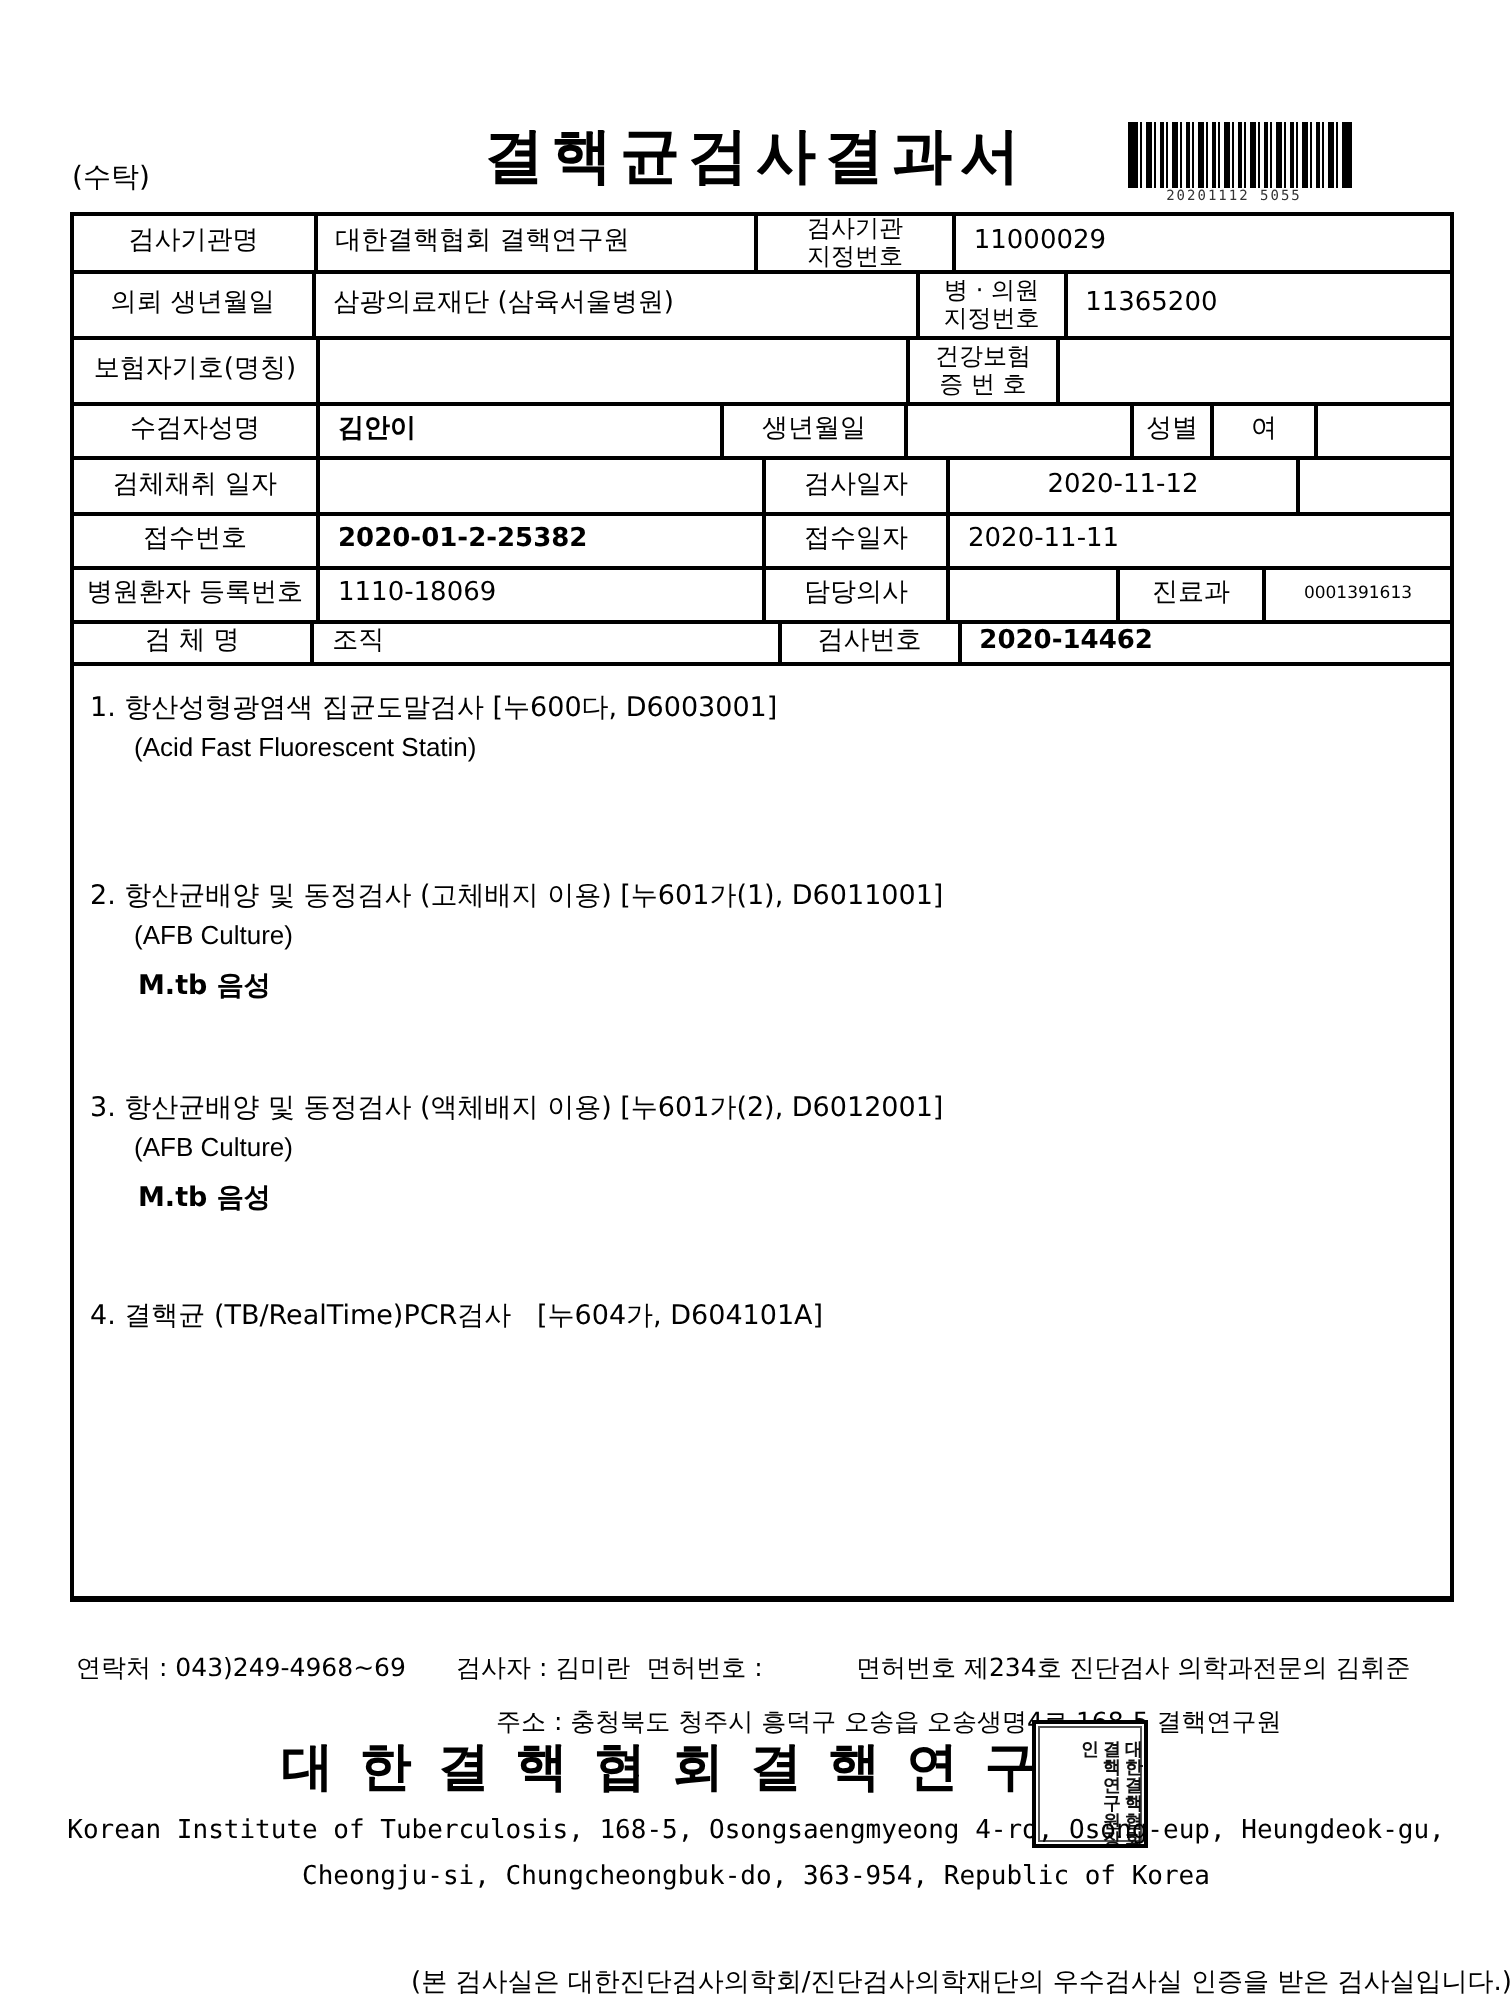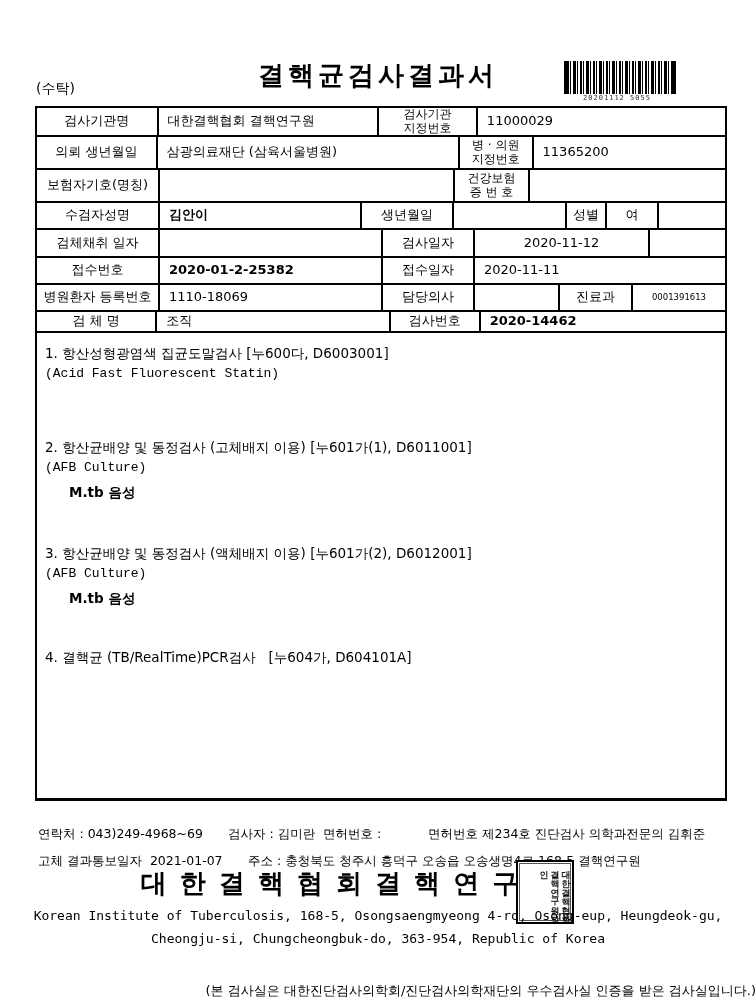--- a/index.html
+++ b/index.html
@@ -9,21 +9,21 @@
     font-family:"DejaVu Sans","Liberation Sans",sans-serif;
     overflow:hidden;
   }
   .b { font-weight:bold; }
 
   
   .trust { position:absolute; left:36px; top:80px; font-size:14px; }
   .title {
     position:absolute; left:0; right:0; top:58px; text-align:center;
     font-family:Liberation Mono, monospace;
-    font-size:26px; font-weight:bold; letter-spacing:4px;
+    font-size:30px; font-weight:bold; letter-spacing:4px;
   }
   .barcode-wrap { position:absolute; left:564px; top:61px; width:106px; }
   .barcode {
     height:33px; width:106px;
     background:repeating-linear-gradient(90deg,
       #000 0px,#000 2px,#fff 2px,#fff 3px,
       #000 3px,#000 4px,#fff 4px,#fff 6px,
       #000 6px,#000 9px,#fff 9px,#fff 10px,
       #000 10px,#000 11px,#fff 11px,#fff 13px);
     border-left:3px solid #000; border-right:3px solid #000;
@@ -50,22 +50,22 @@
   .tiny { font-size:8.5px; letter-spacing:0; }
 
   
   .results {
     position:absolute; left:35px; top:333px; width:692px; height:468px;
     border:2px solid #000; border-top:none; border-bottom-width:3px;
     box-sizing:border-box;
   }
   .result-item { position:absolute; left:8px; right:8px; font-size:13.5px; }
   .res-title { white-space:pre; }
-  .res-sub { margin-top:3px;
-    font-family:Liberation Mono, monospace; font-size:13px; }
+  .res-sub { margin-left:22px; margin-top:3px;
+    font-family:Liberation Sans, sans-serif; font-size:13px; }
   .res-value { margin-left:24px; margin-top:9px; font-weight:bold; font-size:13.5px; }
   .res-sub:empty, .res-value:empty { display:none; }
 
   
   .ftr { position:absolute; font-size:12.5px; white-space:pre; }
   .org-big {
     position:absolute; left:0; width:700px; top:866px; text-align:center;
     font-size:26px; font-weight:bold; letter-spacing:2px;
   }
   .eng { position:absolute; left:0; right:0; text-align:center; font-size:13px;
@@ -180,21 +180,20 @@
     <div class="result-item" style="top:316px">
       <div class="res-title">4. 결핵균 (TB/RealTime)PCR검사   [누604가, D604101A]</div>
 
     </div>
   </div>
 
   <div class="ftr" style="left:38px; top:826px">연락처 : 043)249-4968~69</div>
   <div class="ftr" style="left:228px; top:826px">검사자 : 김미란  면허번호 :</div>
   <div class="ftr" style="left:428px; top:826px">면허번호 제234호 진단검사 의학과전문의 김휘준</div>
 
-  <div class="ftr" style="left:38px; top:853px">고체 결과통보일자  2021-01-07</div>
   <div class="ftr" style="left:248px; top:853px">주소 : 충청북도 청주시 흥덕구 오송읍 오송생명4로 168-5 결핵연구원</div>
 
   <div class="org-big">대 한 결 핵 협 회   결 핵 연 구 원</div>
   <div class="stamp">대한결핵협회결핵연구원장인</div>
 
   <div class="eng" style="top:908px">Korean Institute of Tuberculosis, 168-5, Osongsaengmyeong 4-ro, Osong-eup, Heungdeok-gu,</div>
   <div class="eng" style="top:931px">Cheongju-si, Chungcheongbuk-do, 363-954, Republic of Korea</div>
   <div class="note">(본 검사실은 대한진단검사의학회/진단검사의학재단의 우수검사실 인증을 받은 검사실입니다.)</div>
 
 </div>

